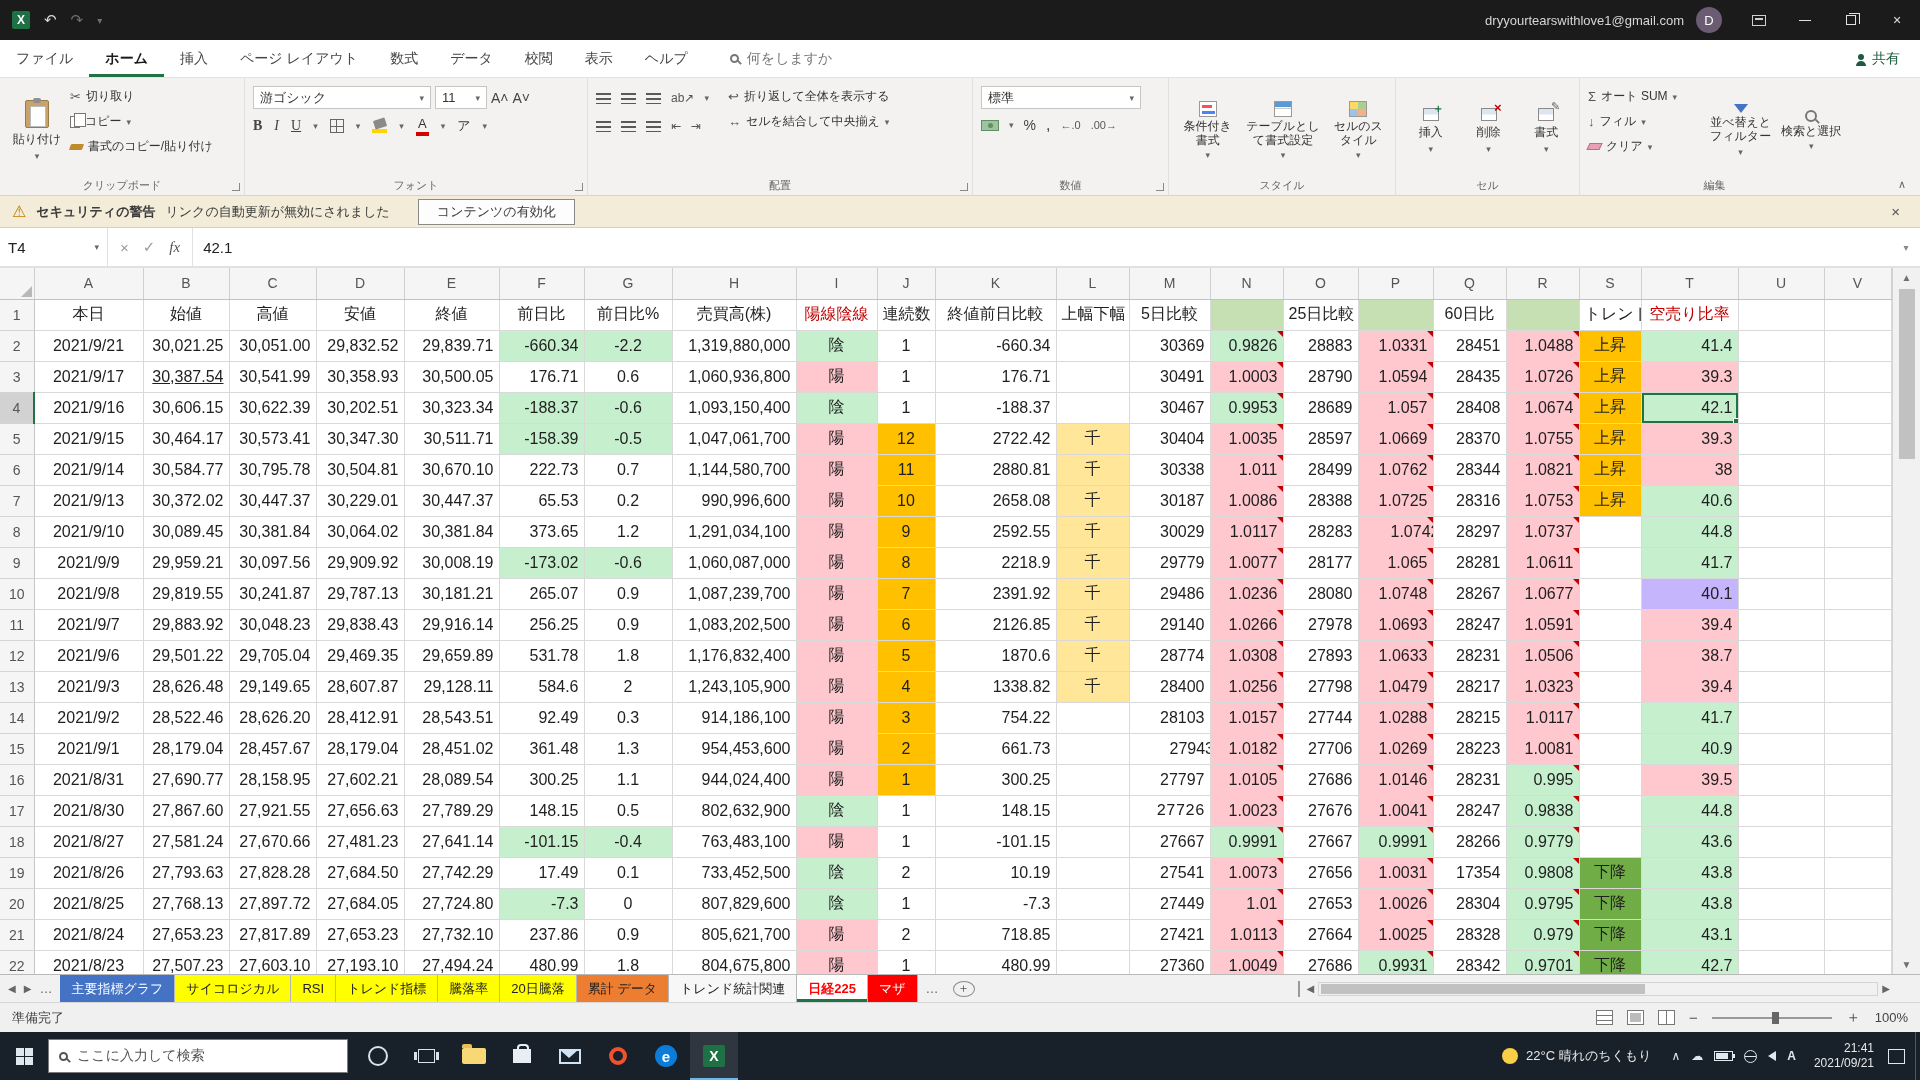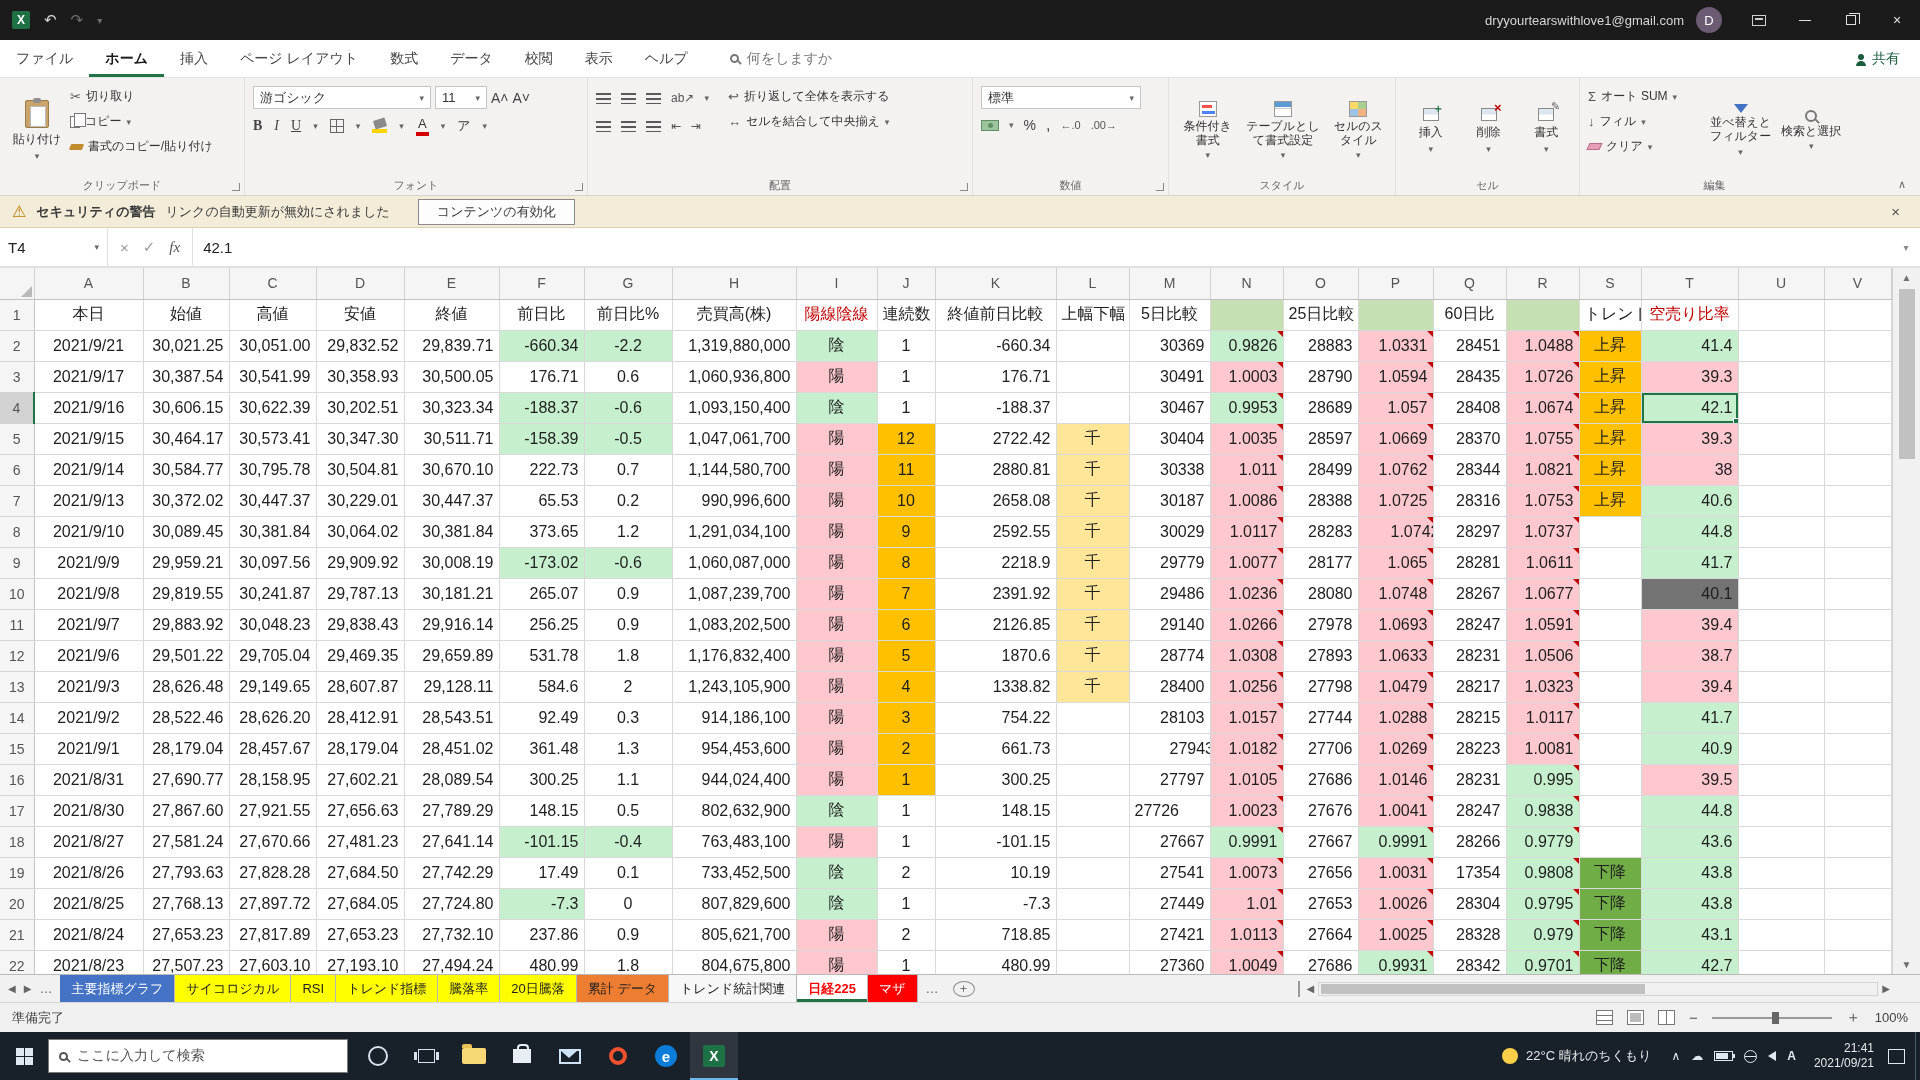--- a/index.html
+++ b/index.html
@@ -544,21 +544,21 @@
             <td class="dc" style="text-align:right;">28451</td>
             <td class="dc tri" style="text-align:right;background:#ffc7ce;">1.0488</td>
             <td class="dc" style="text-align:center;background:#ffc000;">上昇</td>
             <td class="dc" style="text-align:right;background:#c6efce;">41.4</td>
             <td class="dc" style="text-align:right;"></td>
             <td class="dc" style="text-align:right;"></td>
           </tr>
           <tr>
             <td class="rh">3</td>
             <td class="dc" style="text-align:center;">2021/9/17</td>
-            <td class="dc" style="text-align:right;">30,387.54</td>
+            <td class="dc" style="text-align:right;text-decoration:underline;">30,387.54</td>
             <td class="dc" style="text-align:right;">30,541.99</td>
             <td class="dc" style="text-align:right;">30,358.93</td>
             <td class="dc" style="text-align:right;">30,500.05</td>
             <td class="dc" style="text-align:right;">176.71</td>
             <td class="dc" style="text-align:center;">0.6</td>
             <td class="dc" style="text-align:right;">1,060,936,800</td>
             <td class="dc" style="text-align:center;background:#ffc7ce;">陽</td>
             <td class="dc" style="text-align:center;">1</td>
             <td class="dc" style="text-align:right;">176.71</td>
             <td class="dc" style="text-align:center;"></td>
@@ -737,21 +737,21 @@
             <td class="dc" style="text-align:center;background:#ffc000;">7</td>
             <td class="dc" style="text-align:right;">2391.92</td>
             <td class="dc" style="text-align:center;background:#ffe699;">千</td>
             <td class="dc" style="text-align:right;">29486</td>
             <td class="dc tri" style="text-align:right;background:#ffc7ce;">1.0236</td>
             <td class="dc" style="text-align:right;">28080</td>
             <td class="dc tri" style="text-align:right;background:#ffc7ce;">1.0748</td>
             <td class="dc" style="text-align:right;">28267</td>
             <td class="dc tri" style="text-align:right;background:#ffc7ce;">1.0677</td>
             <td class="dc" style="text-align:center;"></td>
-            <td class="dc" style="text-align:right;background:#737373;">40.1</td>
+            <td class="dc" style="text-align:right;background:#c4b5fd;">40.1</td>
             <td class="dc" style="text-align:right;"></td>
             <td class="dc" style="text-align:right;"></td>
           </tr>
           <tr>
             <td class="rh">11</td>
             <td class="dc" style="text-align:center;">2021/9/7</td>
             <td class="dc" style="text-align:right;">29,883.92</td>
             <td class="dc" style="text-align:right;">30,048.23</td>
             <td class="dc" style="text-align:right;">29,838.43</td>
             <td class="dc" style="text-align:right;">29,916.14</td>
@@ -905,21 +905,21 @@
             <td class="dc" style="text-align:right;">27,921.55</td>
             <td class="dc" style="text-align:right;">27,656.63</td>
             <td class="dc" style="text-align:right;">27,789.29</td>
             <td class="dc" style="text-align:right;">148.15</td>
             <td class="dc" style="text-align:center;">0.5</td>
             <td class="dc" style="text-align:right;">802,632,900</td>
             <td class="dc" style="text-align:center;background:#c6efce;">陰</td>
             <td class="dc" style="text-align:center;">1</td>
             <td class="dc" style="text-align:right;">148.15</td>
             <td class="dc" style="text-align:center;"></td>
-            <td class="dc" style="">27726</td>
+            <td class="dc" style="text-align:right;font-family:Liberation Mono, monospace;">27726</td>
             <td class="dc tri" style="text-align:right;background:#ffc7ce;">1.0023</td>
             <td class="dc" style="text-align:right;">27676</td>
             <td class="dc tri" style="text-align:right;background:#ffc7ce;">1.0041</td>
             <td class="dc" style="text-align:right;">28247</td>
             <td class="dc tri" style="text-align:right;background:#c6efce;">0.9838</td>
             <td class="dc" style="text-align:center;"></td>
             <td class="dc" style="text-align:right;background:#c6efce;">44.8</td>
             <td class="dc" style="text-align:right;"></td>
             <td class="dc" style="text-align:right;"></td>
           </tr>

